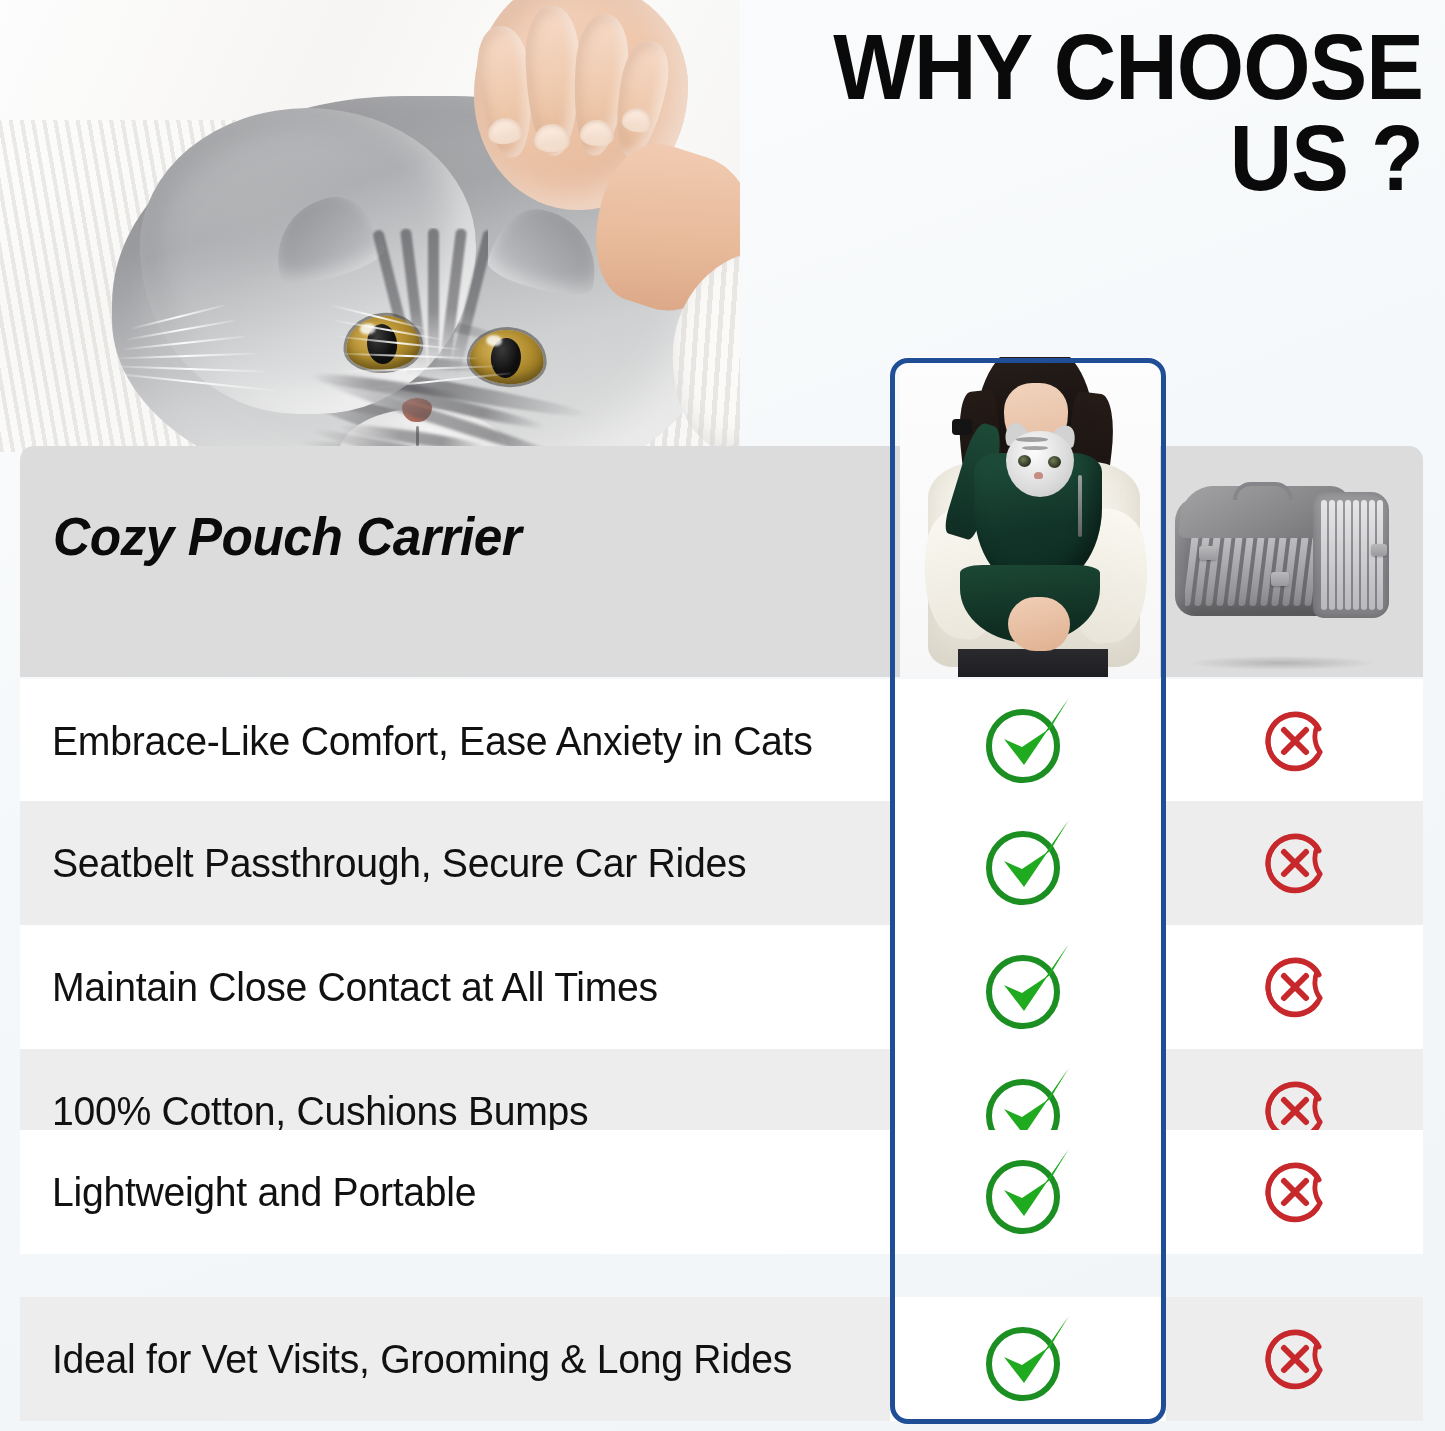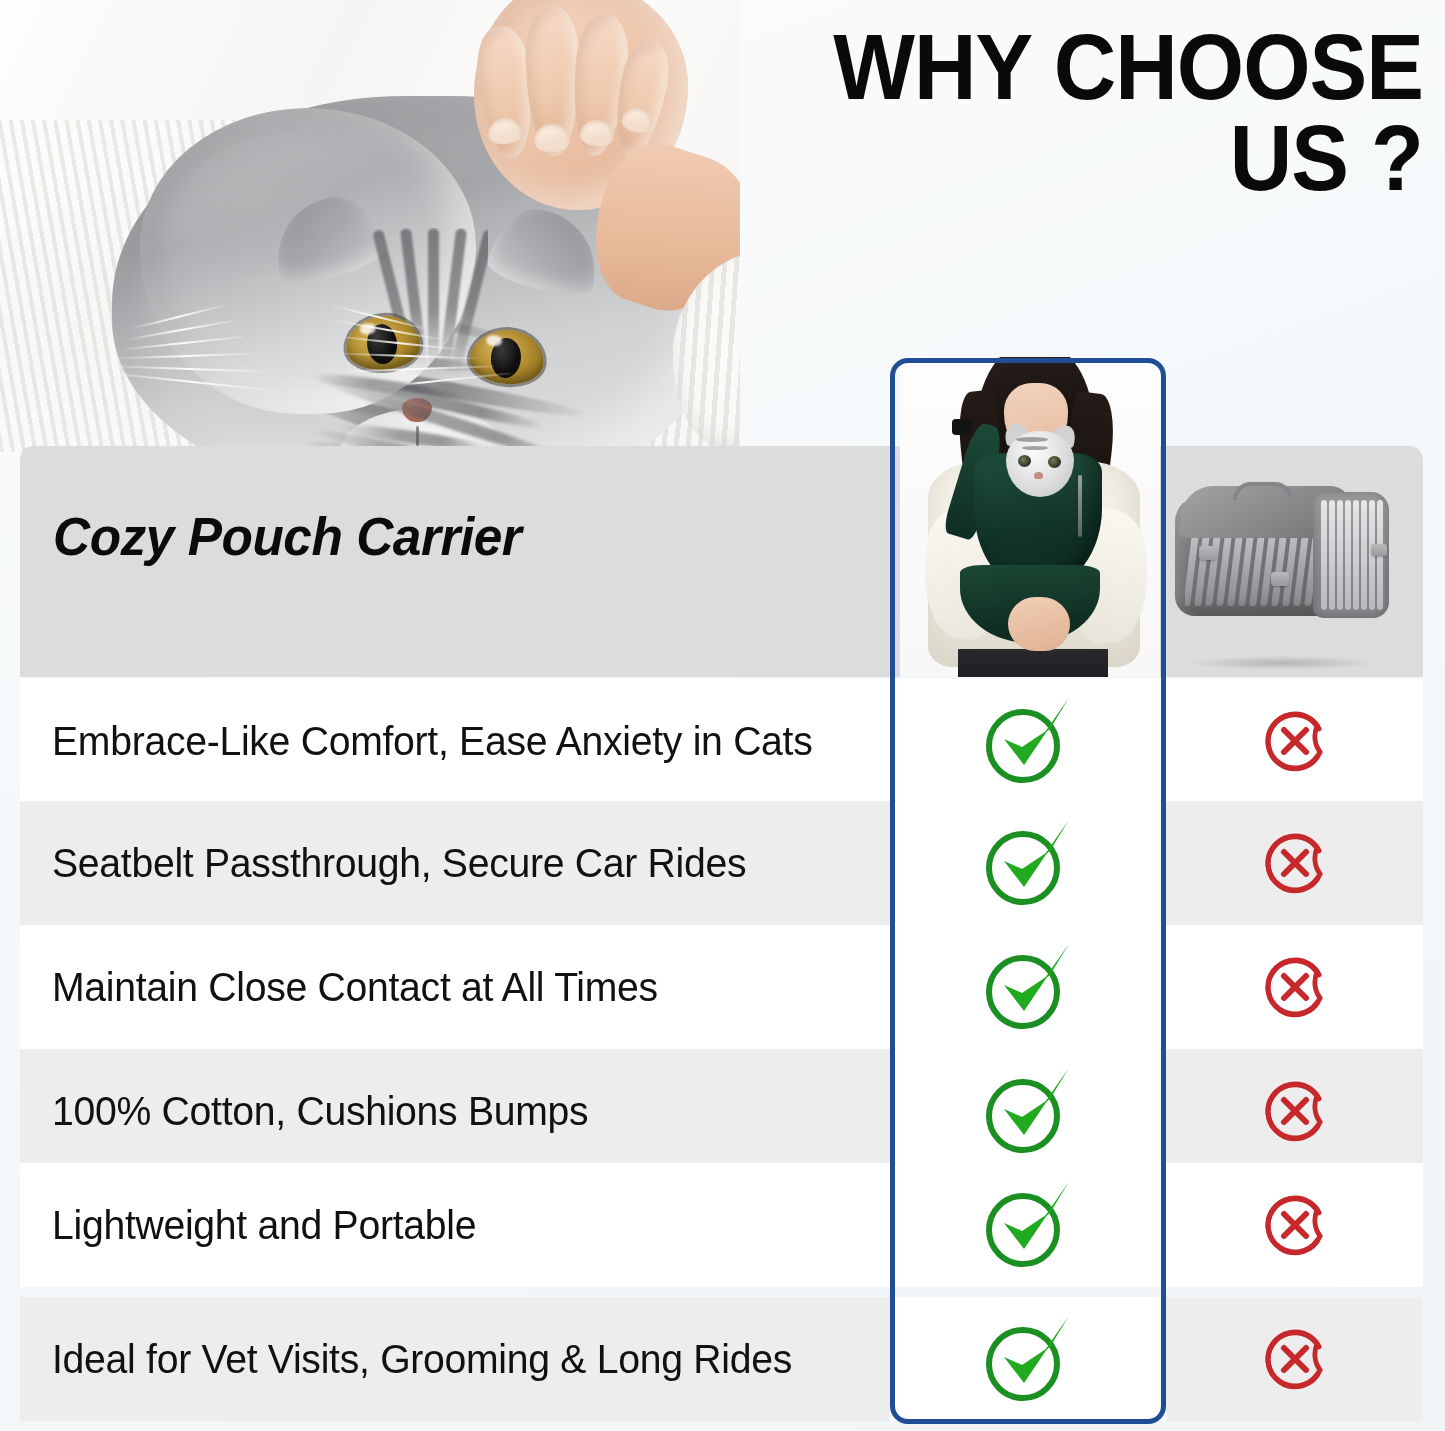--- a/index.html
+++ b/index.html
@@ -691,21 +691,21 @@
     <div class="cell-theirs" style="top: 0px;">
       <span class="cross-icon">
         <svg width="72" height="72" viewBox="0 0 72 72">
           <path d="M61 47 A27 27 0 1 1 58 21 A27 27 0 0 0 61 47" fill="none" stroke="#c6282b" stroke-width="5" stroke-linecap="round"></path>
           <circle cx="36" cy="36" r="27" fill="none" stroke="#c6282b" stroke-width="5" stroke-linecap="round" stroke-dasharray="140 30" transform="rotate(35 36 36)"></circle>
           <path d="M25 25 L47 47 M47 25 L25 47" stroke="#c6282b" stroke-width="6" stroke-linecap="round"></path>
         </svg>
       </span>
     </div>
   </div>
-        <div class="row odd" style="top: 717px;">
+        <div class="row odd" style="top: 684px;">
     <div class="feature-label">Lightweight and Portable</div>
     <div class="cell-ours" style="top: 0px;">
       <span class="check-icon">
         <span class="ring"></span>
         <svg width="96" height="92" viewBox="0 0 96 92">
           <path d="M26 46 L44 68 L88 4 L70 34 L44 54 Z" fill="#1faa1f"></path>
           <path d="M24 44 L44 70 L90 2 L66 36 L42 52 Z" fill="#1faa1f"></path>
         </svg>
       </span>
     </div>

